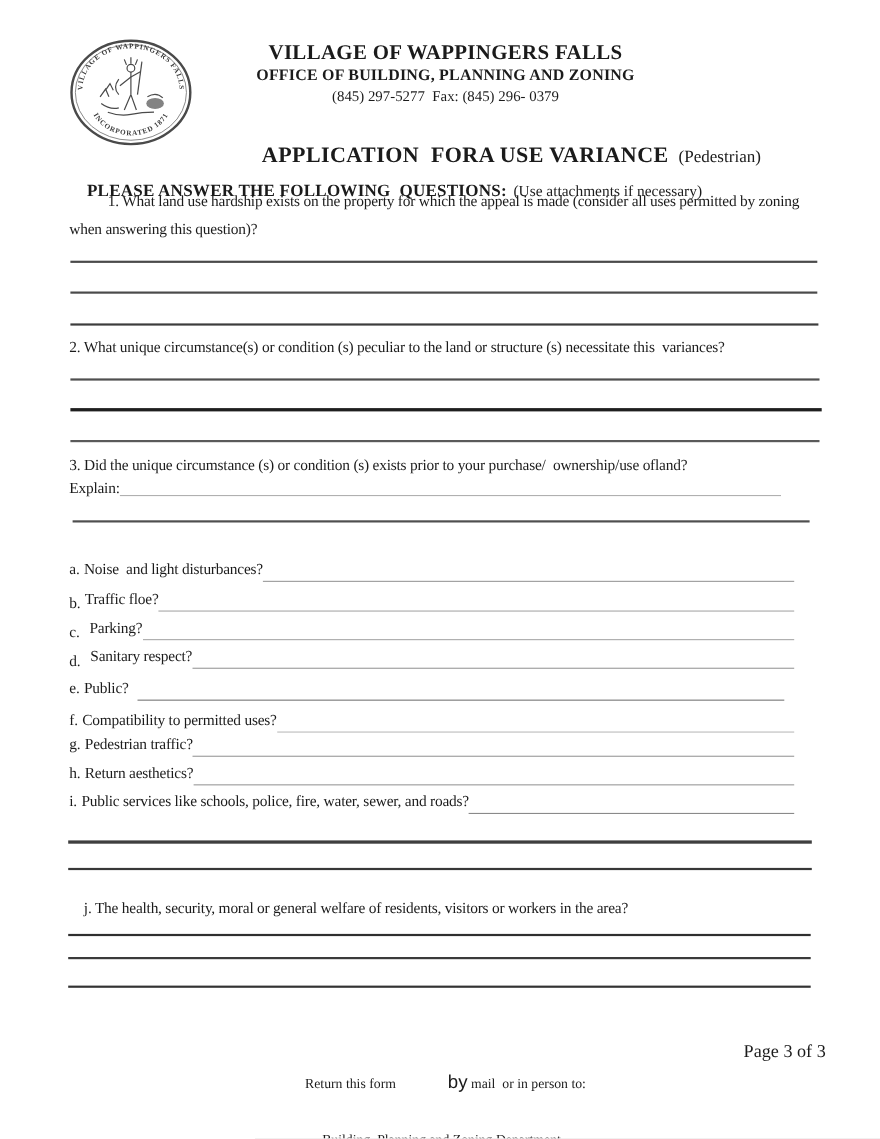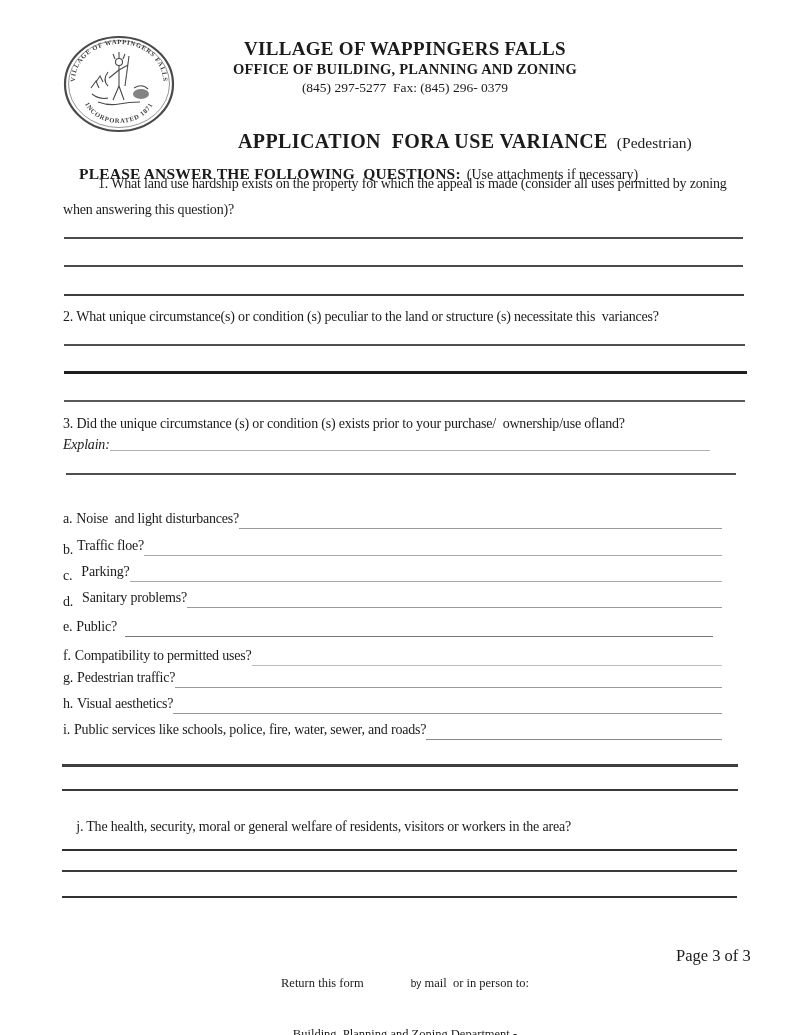--- a/index.html
+++ b/index.html
@@ -37,37 +37,37 @@
   .r-b1{top:344px;left:64px;width:681px;border-top-color:#4f4f4f;}
   .r-b2{top:371px;left:64px;width:683px;border-top-width:3px;border-top-color:#1f1f1f;}
   .r-b3{top:400px;left:64px;width:681px;border-top-color:#5a5a5a;}
   .r-ex{top:473px;left:66px;width:670px;border-top-color:#4f4f4f;}
   .r-i1{top:764px;left:62px;width:676px;border-top-width:3px;border-top-color:#3f3f3f;}
   .r-i2{top:789px;left:62px;width:676px;border-top-width:2.5px;border-top-color:#383838;}
   .r-j1{top:849px;left:62px;width:675px;border-top-color:#2f2f2f;}
   .r-j2{top:870px;left:62px;width:675px;border-top-color:#3a3a3a;}
   .r-j3{top:896px;left:62px;width:675px;border-top-width:2.5px;border-top-color:#333333;}
   
-  .explain-row{top:437px;left:63px;width:647px;display:flex;align-items:center;font-style:italic;}
+  .explain-row{top:437px;left:63px;width:647px;display:flex;align-items:center;}
   .explain-row .fill-line{border-bottom:1px solid #b0b0b0;}
   
   .qrow{display:flex;align-items:baseline;left:63px;width:659px;height:20px;}
   .qrow .lbl{margin-right:4px;}
   .qrow.gap .lbl{margin-right:9px;}
   .qrow .lbl.lowered{position:relative;top:4px;}
   .fill-line{flex:1 1 auto;align-self:stretch;border-bottom:1px solid #999;position:relative;top:-2px;}
   .row-a{top:511px;} .row-b{top:538px;} .row-c{top:564px;} .row-d{top:590px;}
   .row-e{top:619px;} .row-f{top:648px;} .row-g{top:670px;} .row-h{top:696px;} .row-i{top:722px;}
   .row-b .fill-line,.row-c .fill-line{border-bottom-color:#a8a8a8;}
   .row-e .fill-line{margin-left:8px;margin-right:9px;border-bottom-color:#777;}
   .row-f .fill-line{border-bottom-color:#bcbcbc;}
   .row-i .fill-line{border-bottom-color:#8a8a8a;}
   
   .footer{top:941px;left:240px;width:330px;text-align:center;font-size:12.5px;line-height:17px;white-space:pre;}
-  .by-sans{font-family:"Liberation Sans","DejaVu Sans",sans-serif;font-size:10px;margin-left:44px;}
+  .by-sans{font-family:"Liberation Sans","DejaVu Sans",sans-serif;font-size:17px;margin-left:44px;}
   .pagenum{top:946px;left:676px;font-size:16.5px;}
   
   .seal{position:absolute;top:34px;left:62px;width:114px;height:100px;}
 </style>
 </head>
 <body>
 
 <div class="page">
 
   <svg class="seal" viewBox="0 0 114 100" aria-hidden="true">
@@ -138,41 +138,41 @@
     <span>Traffic floe?</span>
     <span class="fill-line"></span>
   </div>
   <div class="abs qtext qrow gap row-c">
     <span class="lbl lowered">c.</span>
     <span>Parking?</span>
     <span class="fill-line"></span>
   </div>
   <div class="abs qtext qrow gap row-d">
     <span class="lbl lowered">d.</span>
-    <span>Sanitary problems?</span>
+    <span>Sanitary respect?</span>
     <span class="fill-line"></span>
   </div>
   <div class="abs qtext qrow row-e">
     <span class="lbl">e.</span>
     <span>Public?</span>
     <span class="fill-line"></span>
   </div>
   <div class="abs qtext qrow row-f">
     <span class="lbl">f.</span>
     <span>Compatibility to permitted uses?</span>
     <span class="fill-line"></span>
   </div>
   <div class="abs qtext qrow row-g">
     <span class="lbl">g.</span>
     <span>Pedestrian traffic?</span>
     <span class="fill-line"></span>
   </div>
   <div class="abs qtext qrow row-h">
     <span class="lbl">h.</span>
-    <span>Visual aesthetics?</span>
+    <span>Return aesthetics?</span>
     <span class="fill-line"></span>
   </div>
   <div class="abs qtext qrow row-i">
     <span class="lbl">i.</span>
     <span>Public services like schools, police, fire, water, sewer, and roads?</span>
     <span class="fill-line"></span>
   </div>
 
   <hr class="rule r-i1">
   <hr class="rule r-i2">

